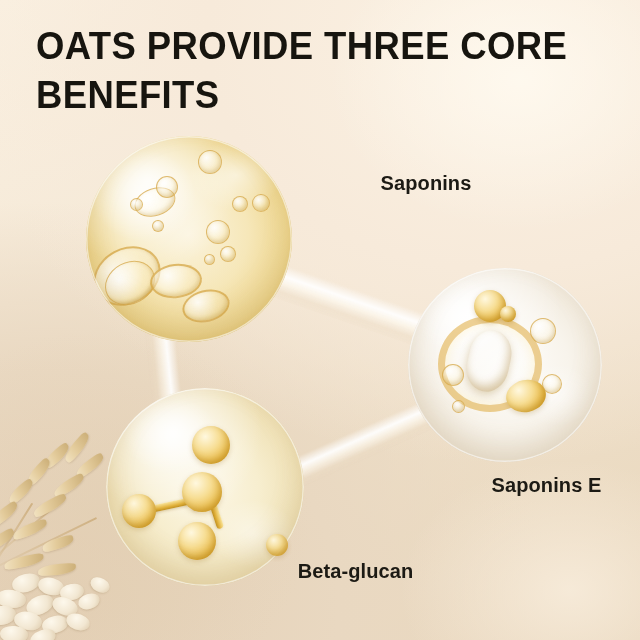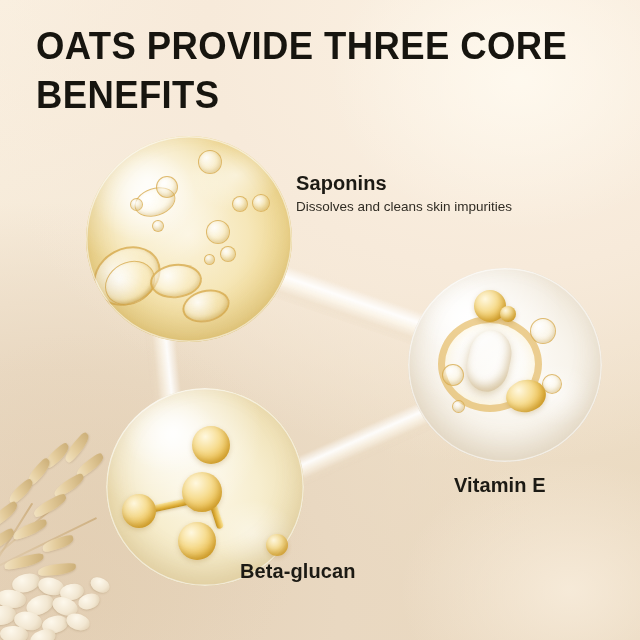--- a/index.html
+++ b/index.html
@@ -145,38 +145,38 @@
     box-shadow: inset -3px -5px 10px rgba(150,100,10,.35), 0 3px 9px rgba(160,115,30,.30);
   }
   .ringblob {
     position: absolute;
     border-radius: 50%;
     border: 7px solid rgba(222,170,60,.55);
     box-shadow: inset 0 0 12px rgba(255,240,190,.6);
   }
 
   
-  .label { position: absolute; }
+  .label { position: absolute; text-align: center; }
   .label .title {
     margin: 0;
     font-size: 20px;
     font-weight: 700;
     color: #1C1A14;
     letter-spacing: .1px;
   }
   .label .desc {
     margin: 3px 0 0 0;
     font-size: 13.5px;
     line-height: 1.28;
     color: #302C24;
     white-space: pre-line;
   }
   #label-saponins  { left: 296px; top: 172px; width: 260px; }
   #label-vitamine  { left: 454px; top: 474px; width: 185px; }
-  #label-betaglucan{ left: 240px; top: 560px; width: 215px; }
+  #label-betaglucan{ left: 248px; top: 560px; width: 215px; }
 
   
   #oats { position: absolute; left: -14px; top: 438px; width: 190px; height: 202px; }
   .spikelet {
     position: absolute;
     width: 30px; height: 11px;
     border-radius: 60% 20% 60% 20%;
     background: linear-gradient(100deg, #F2E3C2 0%, #E3CB9B 45%, #CBAE77 100%);
     box-shadow: 0 1px 2px rgba(130,100,55,.22);
   }
@@ -254,25 +254,24 @@
     <div class="bub solid" style="left:76px; top:84px;  width:40px; height:40px;"></div>
     <div class="bub solid" style="left:86px; top:38px;  width:38px; height:38px;"></div>
     <div class="bub solid" style="left:72px; top:134px; width:38px; height:38px;"></div>
     <div class="rim"></div>
   </div>
 
   <div class="bub solid" style="position:absolute; left:266px; top:534px; width:22px; height:22px; opacity:.9;"></div>
 
   <div class="label" id="label-saponins">
     <p class="title">Saponins</p>
-    <p class="desc">Dissolves and cleans skin impurities</p>
   </div>
 
   <div class="label" id="label-vitamine">
-    <p class="title">Vitamin E</p>
+    <p class="title">Saponins E</p>
   </div>
 
   <div class="label" id="label-betaglucan">
     <p class="title">Beta-glucan</p>
   </div>
 
   <div id="oats">
     <div class="stalk" style="left:6px;  top:120px; width:96px; transform:rotate(-40deg); transform-origin:left center;"></div>
     <div class="stalk" style="left:10px; top:128px; width:112px; transform:rotate(-26deg); transform-origin:left center;"></div>
     <div class="stalk" style="left:4px;  top:132px; width:80px; transform:rotate(-58deg); transform-origin:left center;"></div>

